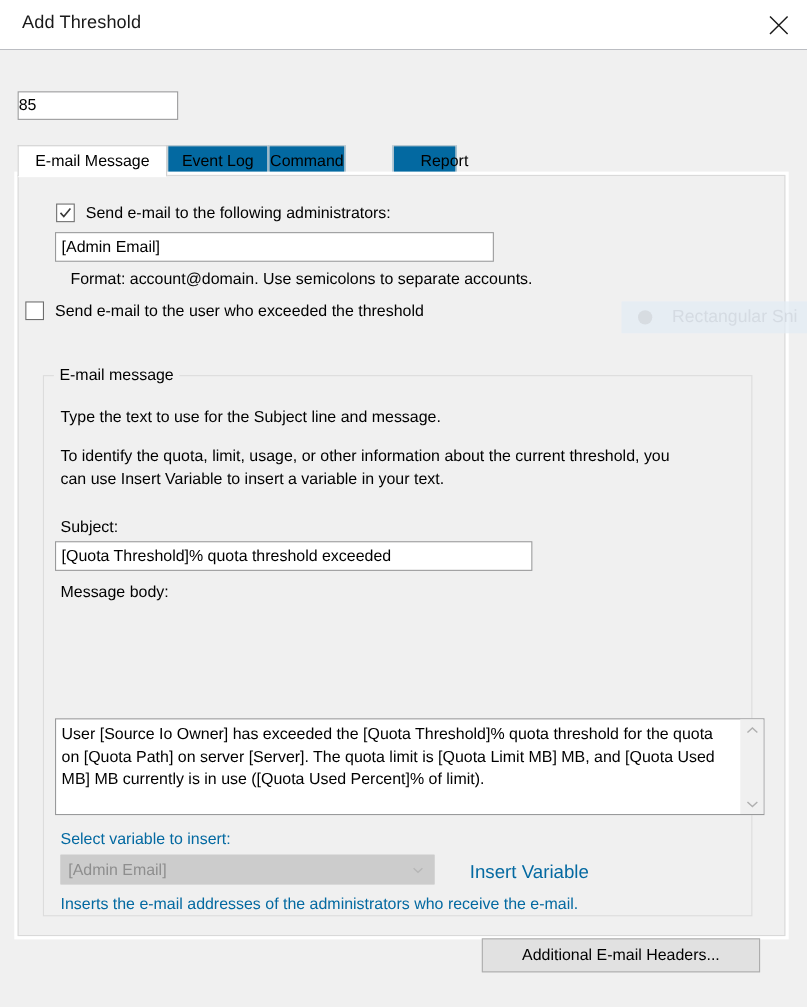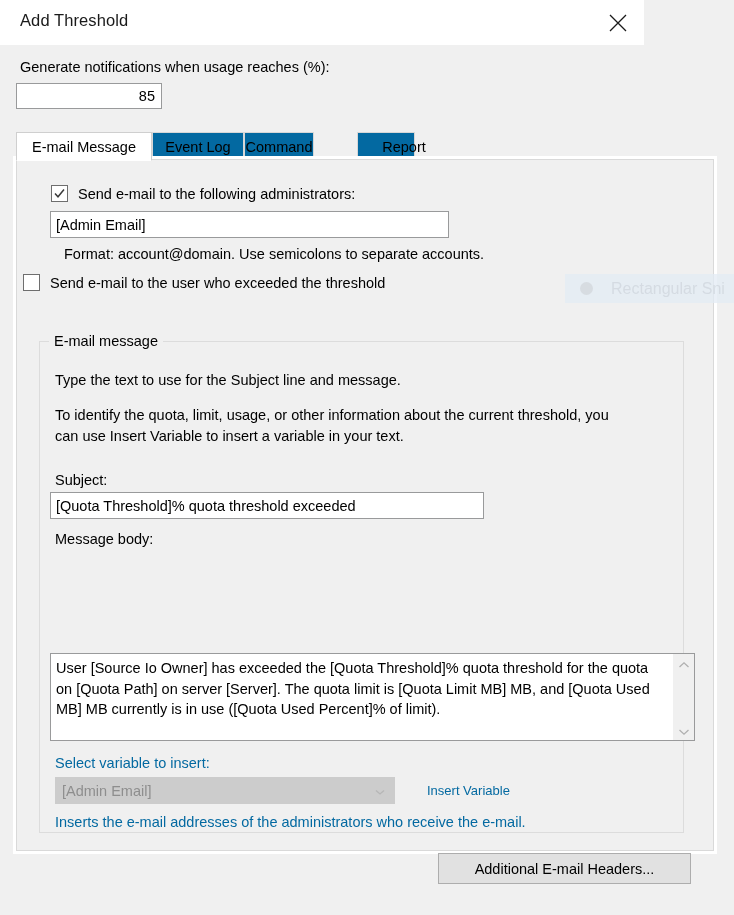--- a/index.html
+++ b/index.html
@@ -14,21 +14,21 @@
     font-size: 14.5px;
     color: #000000;
     overflow: hidden;
     position: relative;
   }
 
   
   #titlebar {
     position: absolute;
     left: 0; top: 0;
-    width: 644px; height: 45px;
+    width: 734px; height: 45px;
     background: #ffffff;
     border-bottom: 4px solid #0f172a;
   }
   #title-text {
     position: absolute;
     left: 20px; top: 11px;
     font-size: 16.5px;
     color: #1a1a1a;
     letter-spacing: 0.1px;
   }
@@ -60,21 +60,20 @@
   #threshold-label { left: 20px; top: 14px; }
   #threshold-input {
     position: absolute;
     left: 16px; top: 38px;
     width: 146px; height: 26px;
     border: 1px solid #999a9b;
     background: #ffffff;
     box-sizing: border-box;
     font-family: "Liberation Sans", sans-serif;
     font-size: 14.5px;
-    text-align: right;
     padding: 0 6px 0 0;
     color: #000;
     outline: none;
   }
 
   
   #tabstrip {
     position: absolute;
     left: 16px; top: 87px;
     height: 28px;
@@ -273,21 +272,20 @@
     <span>
       <svg width="22" height="22" viewBox="0 0 22 22">
         <path d="M3 3 L19 19 M19 3 L3 19" stroke="#1a1a1a" stroke-width="1.3" fill="none"></path>
       </svg>
     </span>
   </div>
 </div>
 
 <div id="dialog-body">
 
-  <div class="lbl" id="threshold-label">Generate notifications when usage reaches (%):</div>
   <input id="threshold-input" type="text" value="85" style="">
 
   <div id="tabstrip">
     <div class="tab active" style="left:0px;width:136px;">
         <span>E-mail Message</span>
       </div>
     <div class="tab" style="left:136px;width:92px;">
         <span>Event Log</span>
       </div>
     <div class="tab" style="left:228px;width:70px;">
@@ -357,21 +355,21 @@
 
     <div id="combo">
       <span>[Admin Email]</span>
       <span id="combo-arrow">
         <svg width="12" height="8" viewBox="0 0 12 8">
           <path d="M2 2.4 L6 6 L10 2.4" stroke="#b6b6b6" stroke-width="1.3" fill="none"></path>
         </svg>
       </span>
     </div>
 
-    <div class="lbl dim" style="left:410px;top:623px;font-size:13px;">Insert Variable</div>
+    <div class="lbl dim" style="left:410px;top:623px;font-size:17px;">Insert Variable</div>
 
     <div class="lbl dim" style="left:38px;top:654px;">Inserts the e-mail addresses of the administrators who receive the e-mail.</div>
   </div>
 
   <button id="addl-headers-btn">Additional E-mail Headers...</button>
 
 </div>
 
 <div id="snip-ghost">
   <div id="snip-dot"></div>

